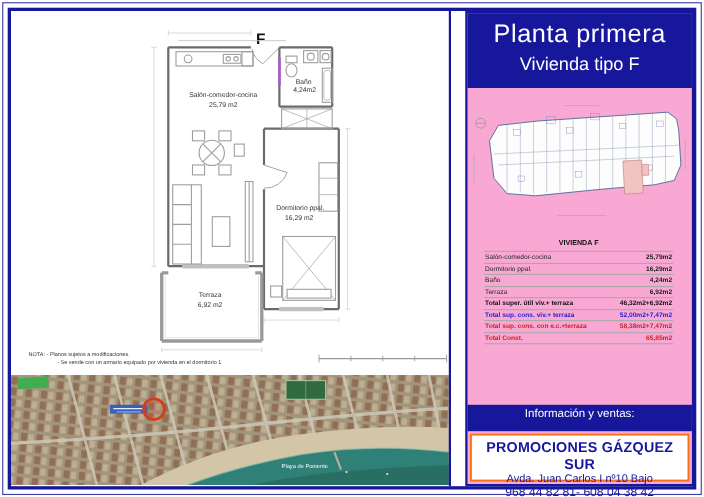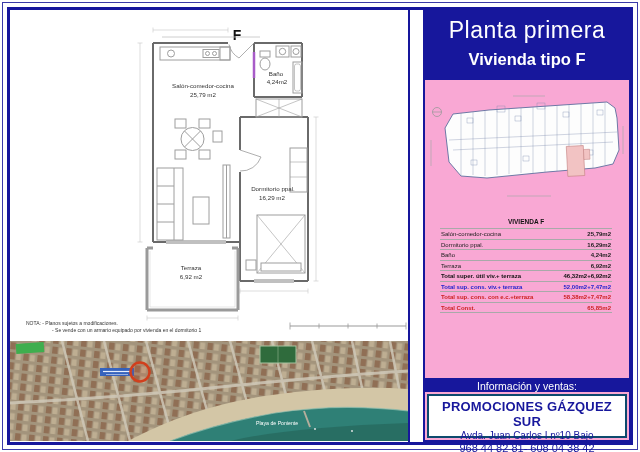--- a/index.html
+++ b/index.html
@@ -14,36 +14,36 @@
   svg.plan{position:absolute;left:0;top:0;}
   .note{position:absolute;left:16px;top:310px;font-size:5px;line-height:1.35;color:#333;}
   .note .l2{margin-left:26px;}
   svg.map{position:absolute;left:0;top:331px;}
 
   
   .right-col{position:absolute;left:412px;top:10px;width:220px;height:432px;}
   .panel{position:absolute;left:11px;top:0;width:204px;height:428px;border:2px solid #17179c;background:#f9a8d4;}
   .title-block{position:absolute;left:0;top:0;width:100%;height:68px;background:#17179c;color:#fff;text-align:center;}
   .title-main{font-size:23px;margin-top:5px;letter-spacing:.5px;}
-  .title-sub{font-size:16.5px;margin-top:6px;font-weight:bold;}
+  .title-sub{font-size:16.5px;margin-top:6px;}
   svg.keyplan{position:absolute;left:2px;top:76px;}
 
   .areas-table{position:absolute;left:15px;top:206px;width:172px;}
   .tbl-header{font-size:6.5px;font-weight:bold;text-align:center;color:#111;margin-bottom:3px;}
   .tbl-row{display:flex;justify-content:space-between;align-items:center;
            border-top:1px solid #a9a9a9;padding:2px 1px 1.5px 1px;font-size:6px;color:#222;}
   .tbl-row:last-child{border-bottom:1px solid #a9a9a9;}
   .tbl-row .val{font-weight:bold;}
   .r-bold{font-weight:bold;color:#111;}
   .r-blue{font-weight:bold;color:#2323cc;}
   .r-red{font-weight:bold;color:#cc2222;}
 
-  .info-bar{position:absolute;left:0;bottom:48px;width:100%;height:14px;background:#17179c;
+  .info-bar{position:absolute;left:0;bottom:48px;width:100%;height:24px;background:#17179c;
             color:#fff;font-size:10.5px;line-height:17px;text-align:center;}
-  .contact-box{position:absolute;left:2px;right:2px;bottom:2px;height:40px;border:2px solid #0c4a6e;
+  .contact-box{position:absolute;left:2px;right:2px;bottom:2px;height:40px;border:2px solid #f97316;
                text-align:center;color:#17179c;background:#fff;}
   .contact-company{font-size:13px;font-weight:bold;margin-top:3px;letter-spacing:.2px;}
   .contact-address{font-size:10px;margin-top:1px;}
   .contact-phones{font-size:11px;margin-top:1px;}
 </style>
 </head>
 <body>
 
 <div class="page">
   <div class="outer-frame"></div>

